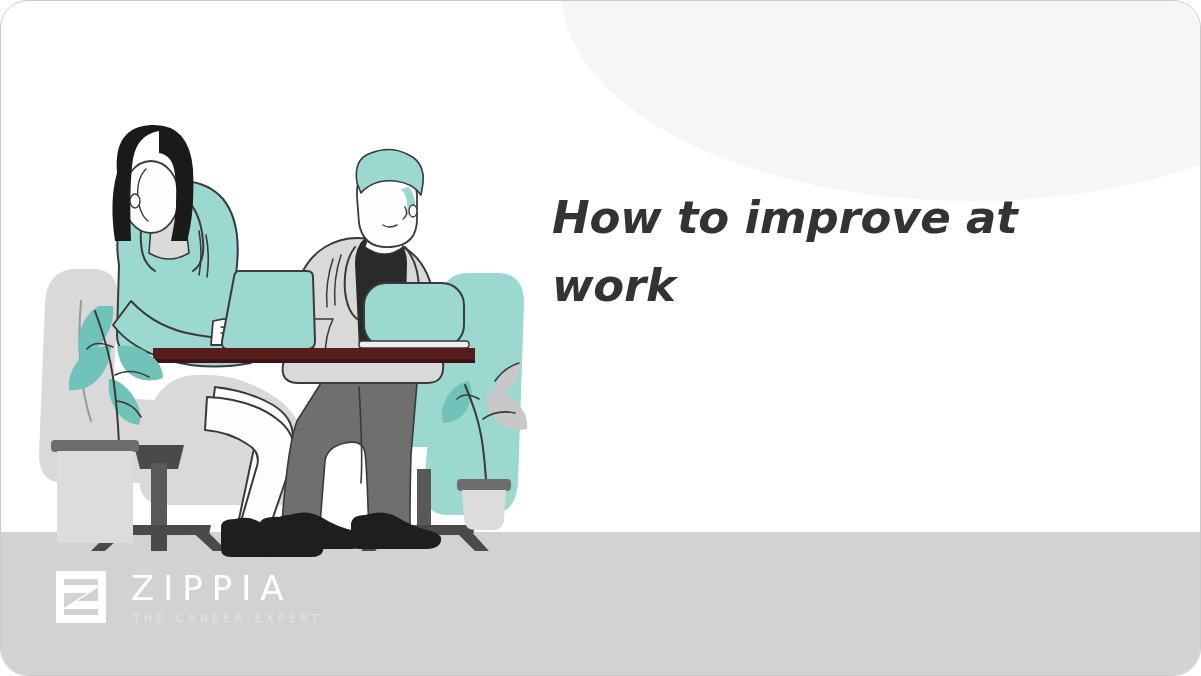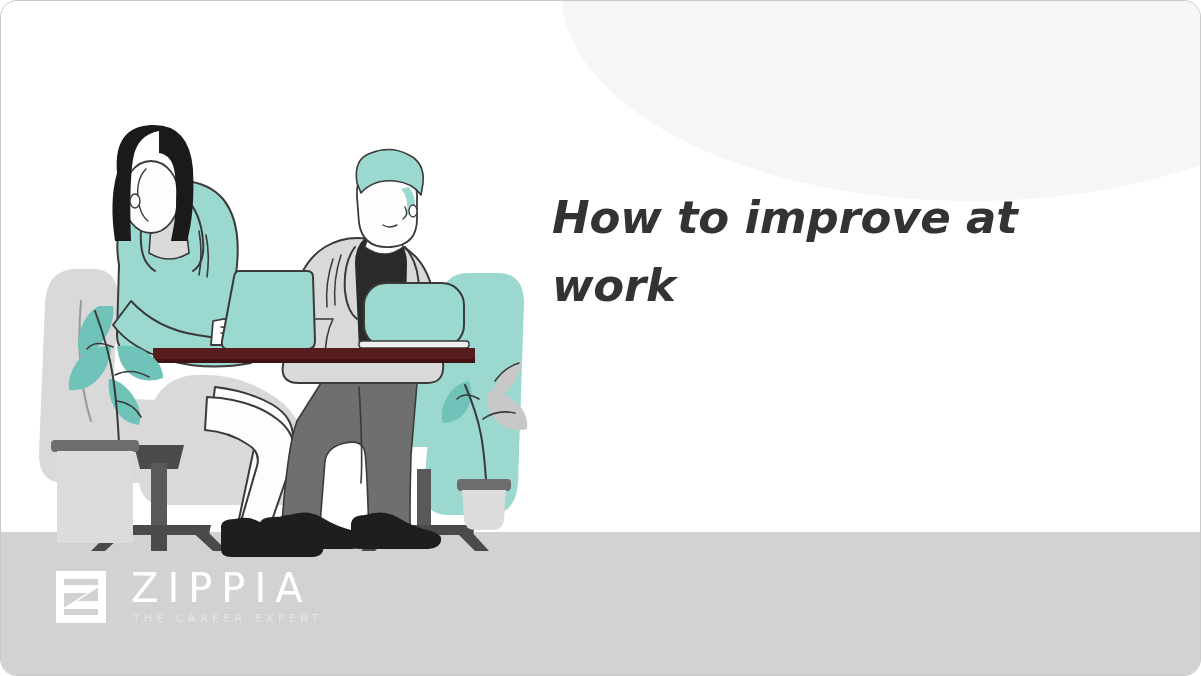--- a/index.html
+++ b/index.html
@@ -15,21 +15,21 @@
   }
 
   
   #card {
     position: relative;
     width: 1201px;
     height: 676px;
     box-sizing: border-box;
     background: #ffffff;
     border: 1px solid #c9c9c9;
-    border-radius: 17px;
+    border-radius: 28px;
     overflow: hidden;
   }
 
   
   #bg-blob {
     position: absolute;
     left: 560px;
     top: -220px;
     width: 820px;
     height: 420px;
@@ -71,21 +71,21 @@
     left: 52px;
     top: 566px;
     display: flex;
     align-items: center;
     gap: 22px;
   }
   #logo-mark { width: 56px; height: 58px; display:block; }
   #logo-words { display: flex; flex-direction: column; }
   #logo-wordmark {
     font-family: "DejaVu Sans", sans-serif;
-    font-size: 40px;
+    font-size: 34px;
     line-height: 42px;
     font-weight: 400;
     letter-spacing: 9px;
     color: #ffffff;
   }
   #logo-tagline {
     font-family: "DejaVu Sans", sans-serif;
     font-size: 11px;
     line-height: 16px;
     font-weight: 400;

